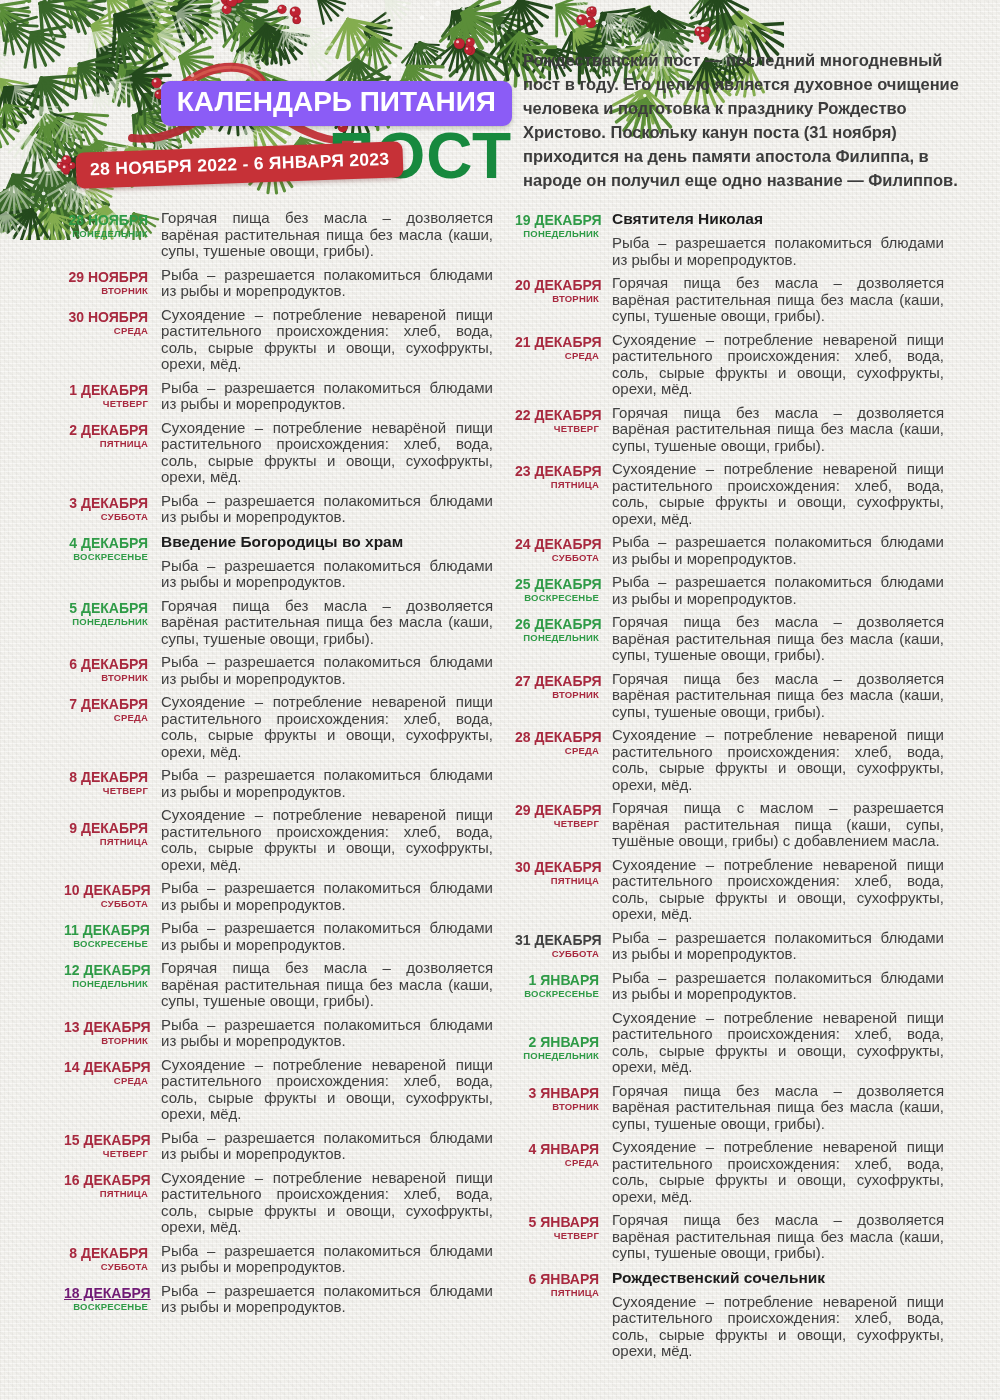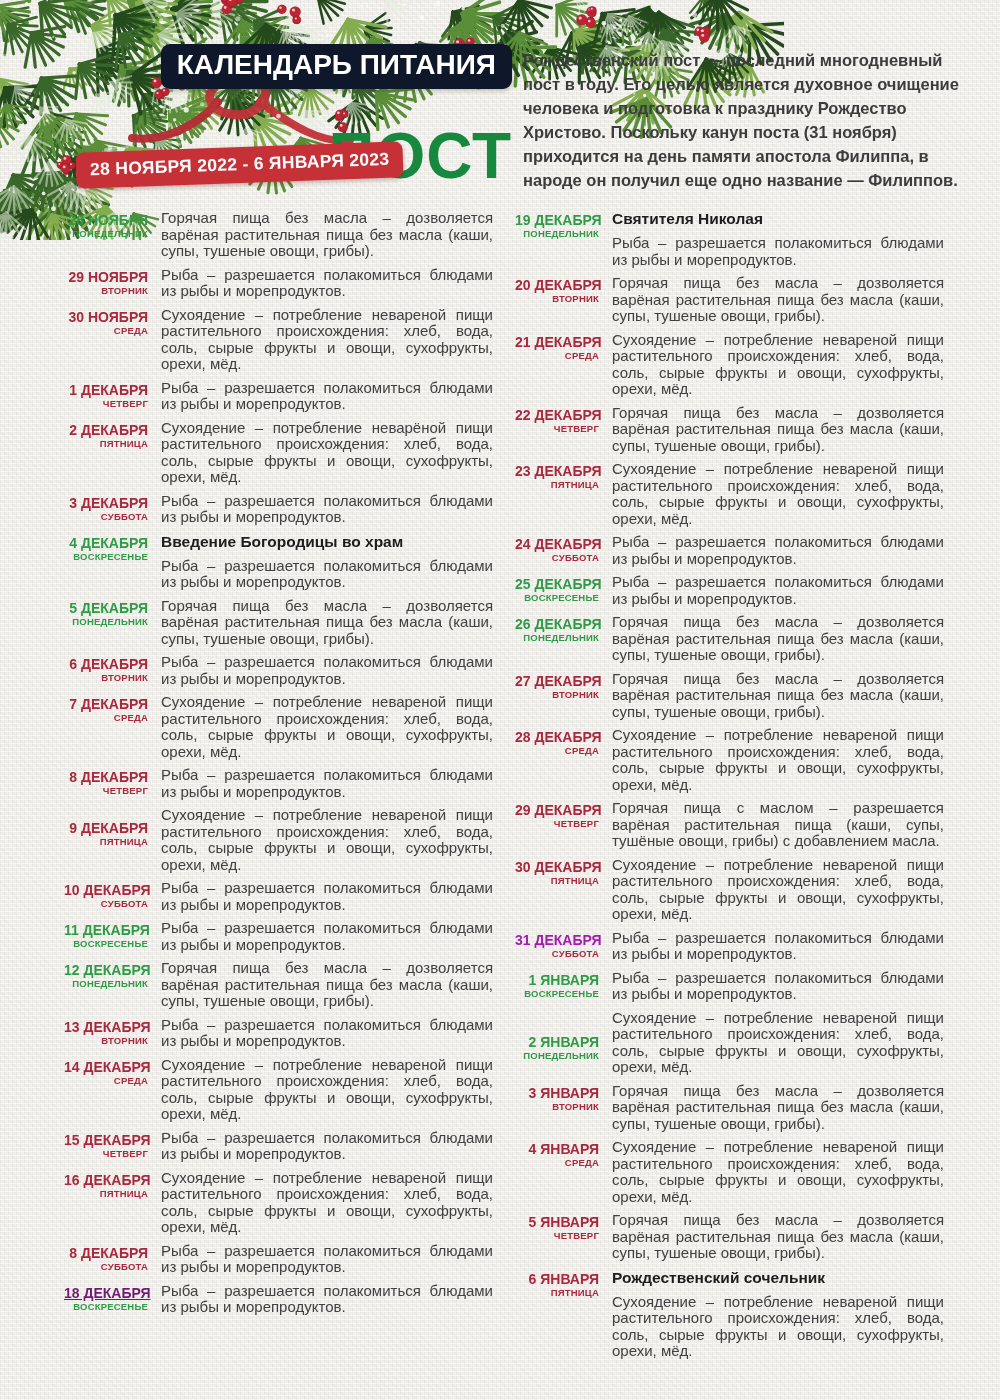--- a/index.html
+++ b/index.html
@@ -446,21 +446,21 @@
         <circle cx="234.7" cy="15.2" r="4.94" fill="#bf2433" stroke="rgba(0,0,0,0.18)" stroke-width="0.6"></circle>
         <circle cx="233.2" cy="13.5" r="1.38" fill="#ffffff" opacity="0.75"></circle>
         <circle cx="232.3" cy="4.5" r="3.72" fill="#bf2433" stroke="rgba(0,0,0,0.18)" stroke-width="0.6"></circle>
         <circle cx="231.2" cy="3.2" r="1.04" fill="#ffffff" opacity="0.75"></circle>
         <circle cx="239.9" cy="7.3" r="5.45" fill="#bf2433" stroke="rgba(0,0,0,0.18)" stroke-width="0.6"></circle>
         <circle cx="238.3" cy="5.4" r="1.53" fill="#ffffff" opacity="0.75"></circle>
       </g>
   </svg>
 
   <header>
-    <div class="cat-badge" style="background: #0f172a;">
+    <div class="cat-badge" style="background: #8b5cf6; margin-top: 37px;">
       <span>КАЛЕНДАРЬ ПИТАНИЯ</span>
     </div>
 
     <div class="title2" style="color: rgb(23, 137, 62);">ПОСТ</div>
     <div class="date-badge" style="background: rgb(198, 49, 55);">28 НОЯБРЯ 2022 - 6 ЯНВАРЯ 2023</div>
     <p class="intro">Рождественский пост — последний многодневный пост в году. Его целью является духовное очищение человека и подготовка к празднику Рождество Христово. Поскольку канун поста (31 ноября) приходится на день памяти апостола Филиппа, в народе он получил еще одно название — Филиппов.</p>
   </header>
 
   <main class="columns">
     <section class="col">
@@ -760,21 +760,21 @@
           <div class="date-col">
             <div class="date" style="color: rgb(168, 41, 63);">30 ДЕКАБРЯ</div>
             <div class="day" style="color: rgb(168, 41, 63);">ПЯТНИЦА</div>
           </div>
           <div class="body">
             <div class="text">Сухоядение – потребление невареной пищи растительного происхождения: хлеб, вода, соль, сырые фрукты и овощи, сухофрукты, орехи, мёд.</div>
           </div>
         </div>
         <div class="entry">
           <div class="date-col">
-            <div class="date" style="color: #a21caf;">31 ДЕКАБРЯ</div>
+            <div class="date" style="color: #404040;">31 ДЕКАБРЯ</div>
             <div class="day" style="color: rgb(168, 41, 63);">СУББОТА</div>
           </div>
           <div class="body">
             <div class="text">Рыба – разрешается полакомиться блюдами из рыбы и морепродуктов.</div>
           </div>
         </div>
         <div class="entry">
           <div class="date-col">
             <div class="date" style="color: rgb(47, 155, 71);">1 ЯНВАРЯ</div>
             <div class="day" style="color: rgb(47, 155, 71);">ВОСКРЕСЕНЬЕ</div>

